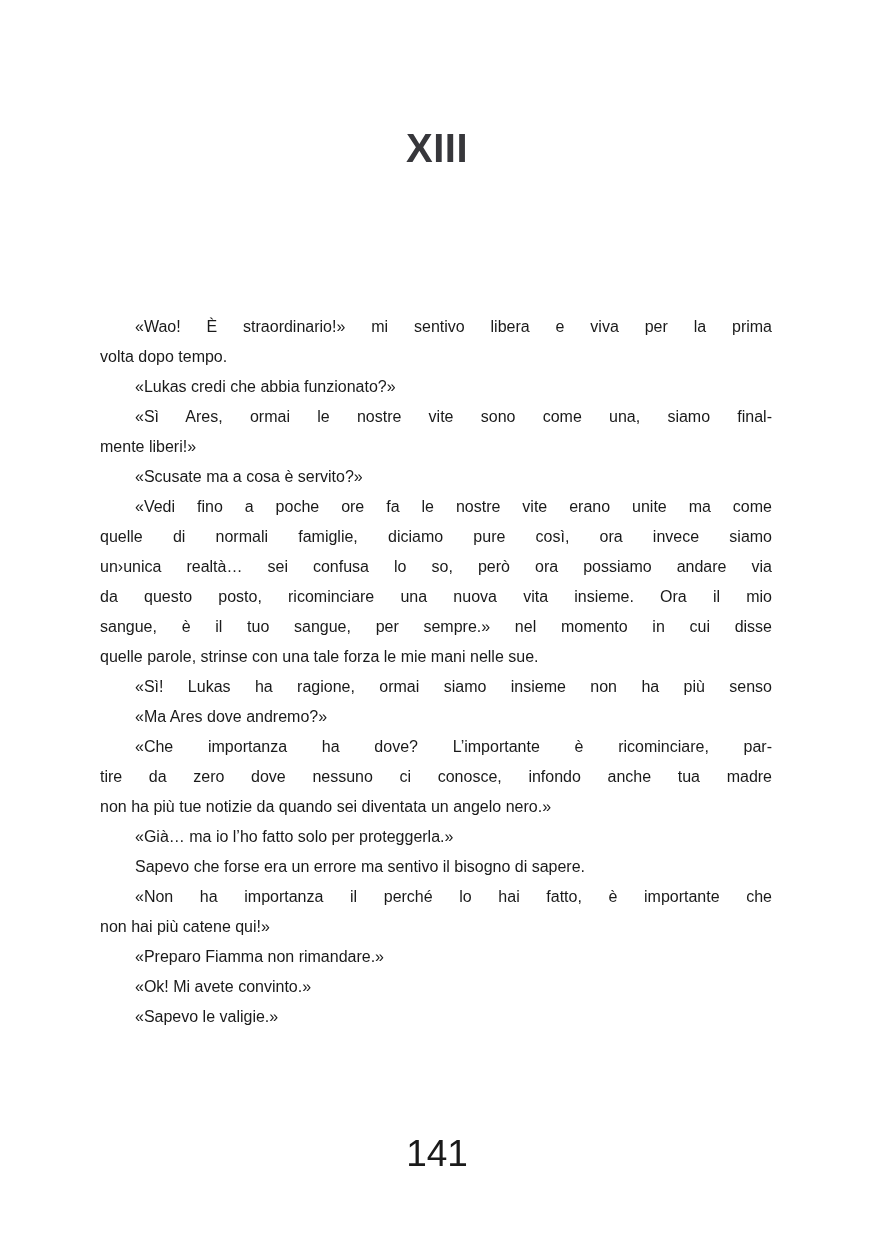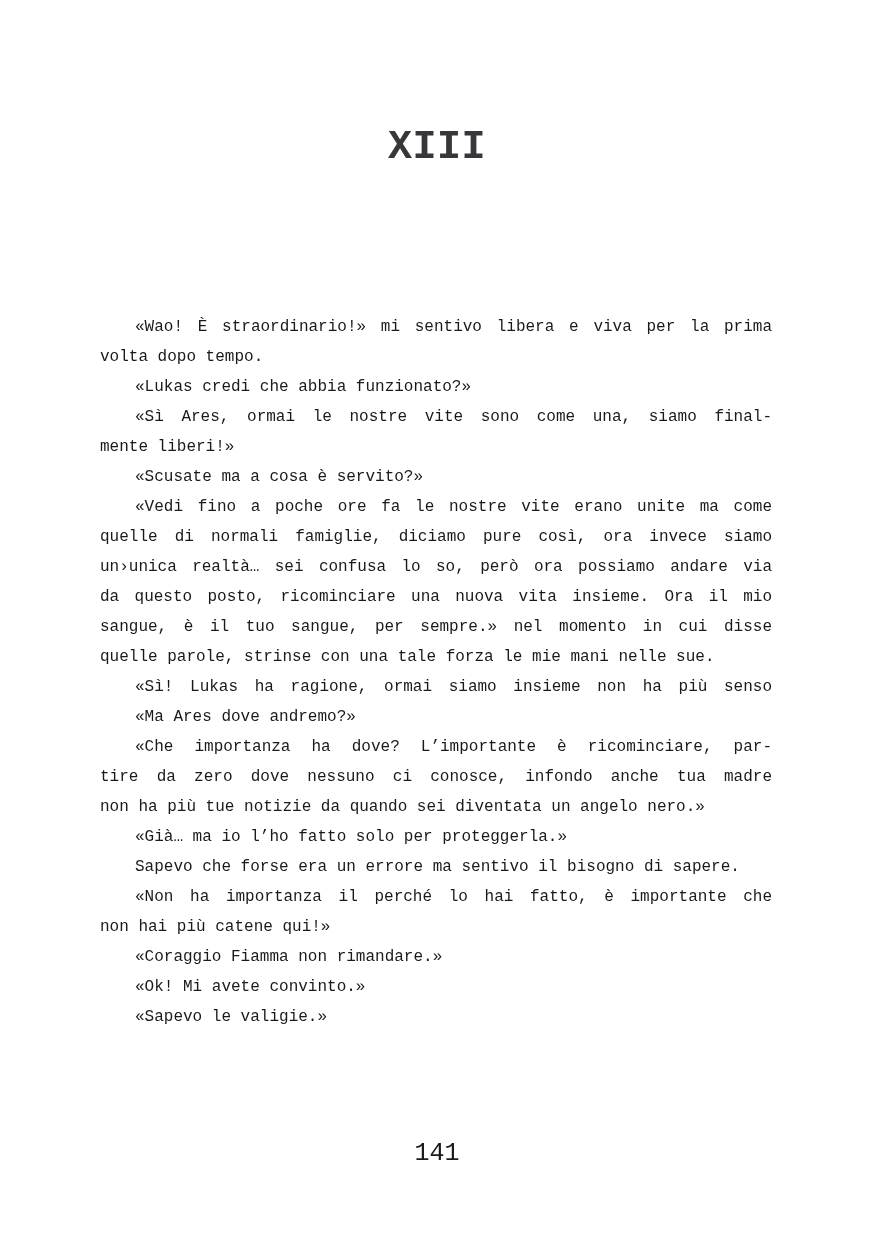--- a/index.html
+++ b/index.html
@@ -5,21 +5,21 @@
   html, body {
     margin: 0;
     padding: 0;
     background: #ffffff;
   }
   .page {
     position: relative;
     width: 874px;
     height: 1240px;
     background: #ffffff;
-    font-family: Liberation Mono, monospace;
+    font-family: Liberation Sans, sans-serif;
     color: #1a1a1a;
     overflow: hidden;
   }
   .chapter-title {
     position: absolute;
     top: 124px;
     left: 0;
     width: 100%;
     margin: 0;
     text-align: center;
@@ -52,21 +52,21 @@
   }
   .line.last {
     text-align-last: left;
   }
   .page-number {
     position: absolute;
     top: 1136px;
     left: 0;
     width: 100%;
     text-align: center;
-    font-size: 25px;
+    font-size: 37px;
     line-height: 36px;
     color: #1a1a1a;
   }
 </style>
 </head>
 <body>
 
 <div class="page">
   <h1 class="chapter-title">XIII</h1>
 
@@ -108,21 +108,21 @@
         <div class="line first last">«Già… ma io l’ho fatto solo per proteggerla.»</div>
       </div>
       <div class="paragraph">
         <div class="line first last">Sapevo che forse era un errore ma sentivo il bisogno di sapere.</div>
       </div>
       <div class="paragraph">
         <div class="line first">«Non ha importanza il perché lo hai fatto, è importante che</div>
         <div class="line last">non hai più catene qui!»</div>
       </div>
       <div class="paragraph">
-        <div class="line first last">«Coraggio Fiamma non rimandare.»</div>
+        <div class="line first last">«Preparo Fiamma non rimandare.»</div>
       </div>
       <div class="paragraph">
         <div class="line first last">«Ok! Mi avete convinto.»</div>
       </div>
       <div class="paragraph">
         <div class="line first last">«Sapevo le valigie.»</div>
       </div>
     </div>
 
   <div class="page-number">141</div>

